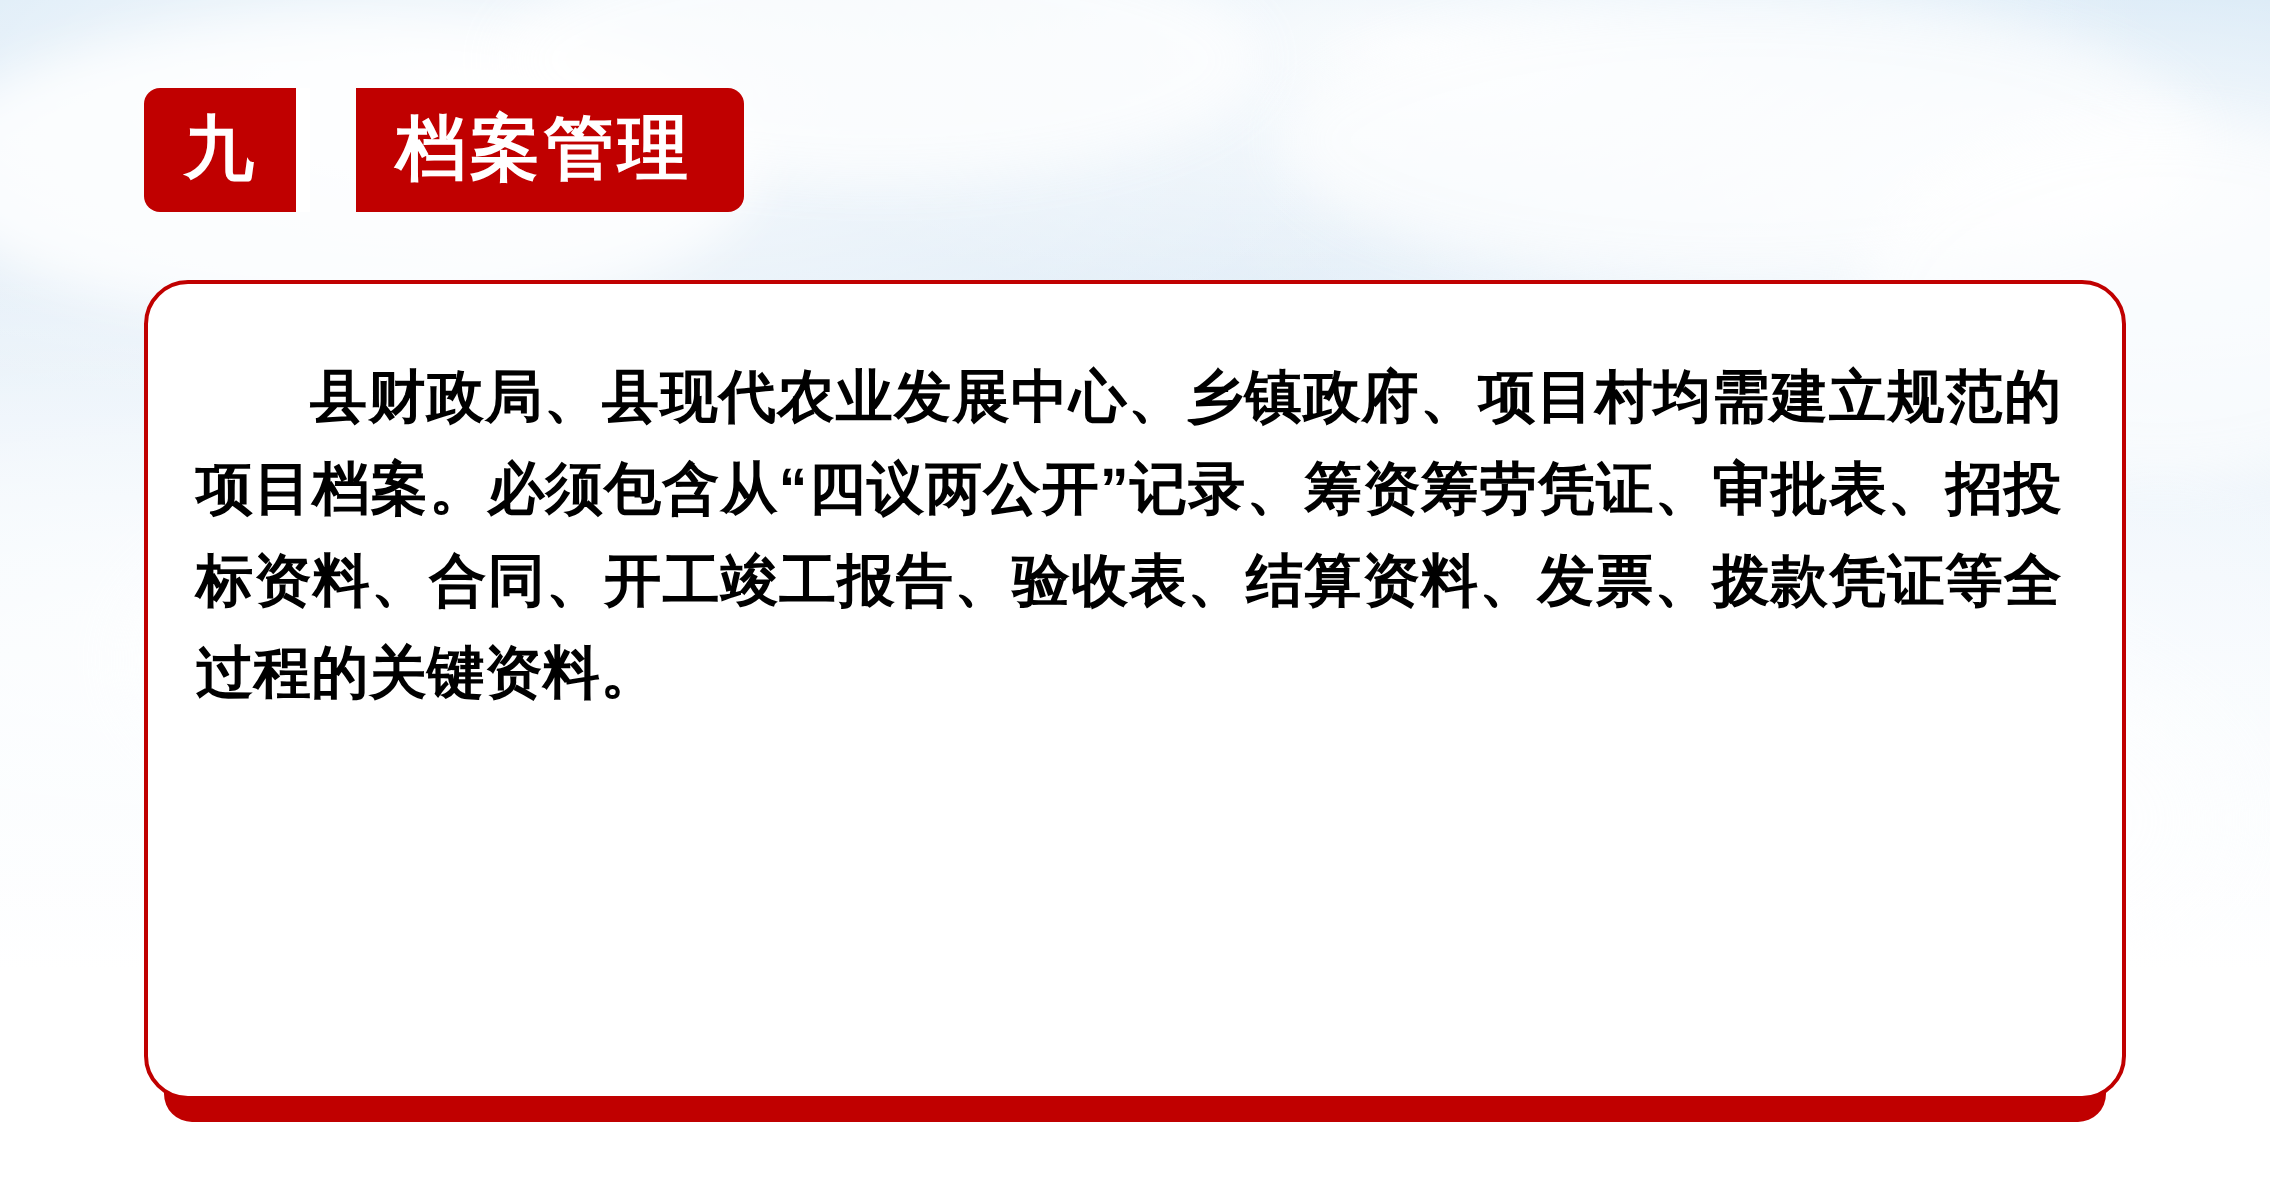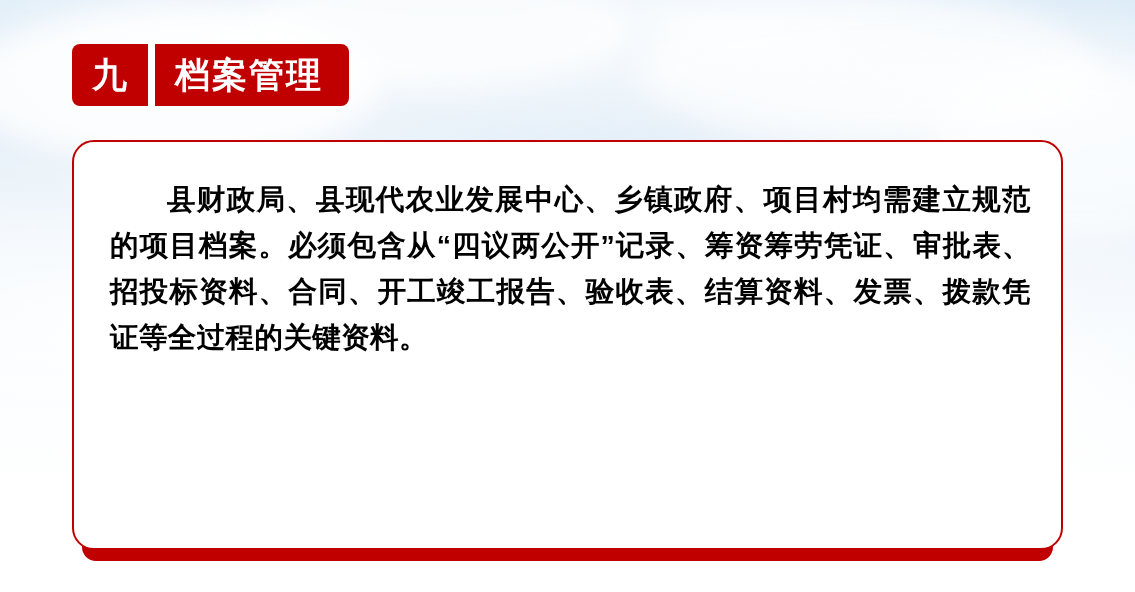--- a/index.html
+++ b/index.html
@@ -71,38 +71,39 @@
   .heading-title {
     padding: 0 26px 0 20px;
     background: #c00000;
     border-radius: 0 8px 8px 0;
     color: #ffffff;
     font-size: 35px;
     font-weight: bold;
     line-height: 62px;
     letter-spacing: 2px;
     white-space: nowrap;
+    margin-left: 23px;
   }
 
   
   .card {
     position: absolute;
     left: 72px;
     top: 140px;
     width: 991px;
     height: 410px;
     background: #ffffff;
     border: 2px solid #c00000;
     border-radius: 22px;
     box-sizing: border-box;
     z-index: 3;
   }
   .card-text {
     margin: 0;
-    padding: 34px 30px 0 36px;
+    padding: 34px 30px 0 24px;
     font-size: 28.5px;
     font-weight: bold;
     color: #000000;
     line-height: 1.62;
     text-indent: 2em;
     letter-spacing: 0.4px;
     text-align: justify;
   }
 
   

